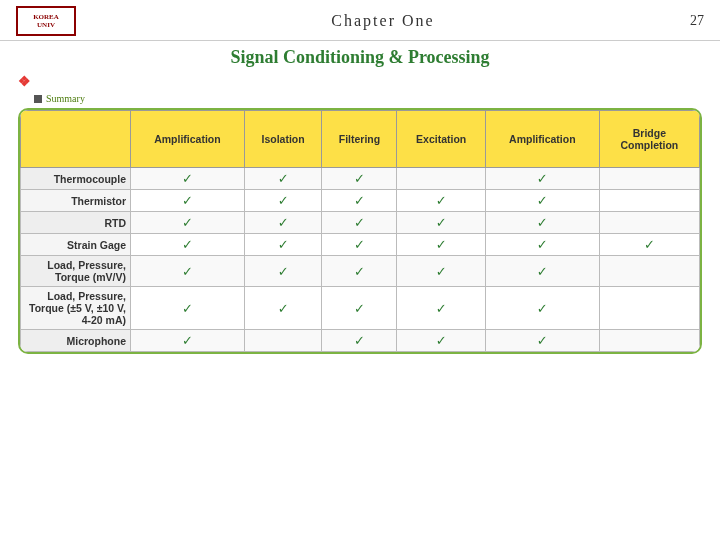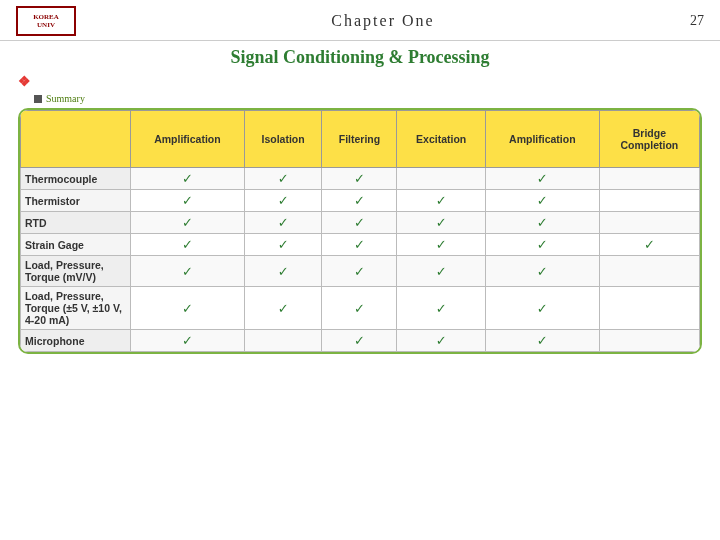--- a/index.html
+++ b/index.html
@@ -127,21 +127,21 @@
     }
     tbody tr td {
       border: 1px solid #bbb;
       padding: 3px 4px;
       text-align: center;
       font-size: 10.5px;
       color: #333;
       font-family: Arial, sans-serif;
     }
     tbody tr td:first-child {
-      text-align: left;
+      text-align: right;
       font-weight: bold;
       background: #f5f5f5;
     }
     tbody tr:nth-child(odd) td {
       background: #f9f9f9;
     }
     tbody tr:nth-child(odd) td:first-child {
       background: #eeeeee;
     }
     tbody tr:nth-child(even) td {

